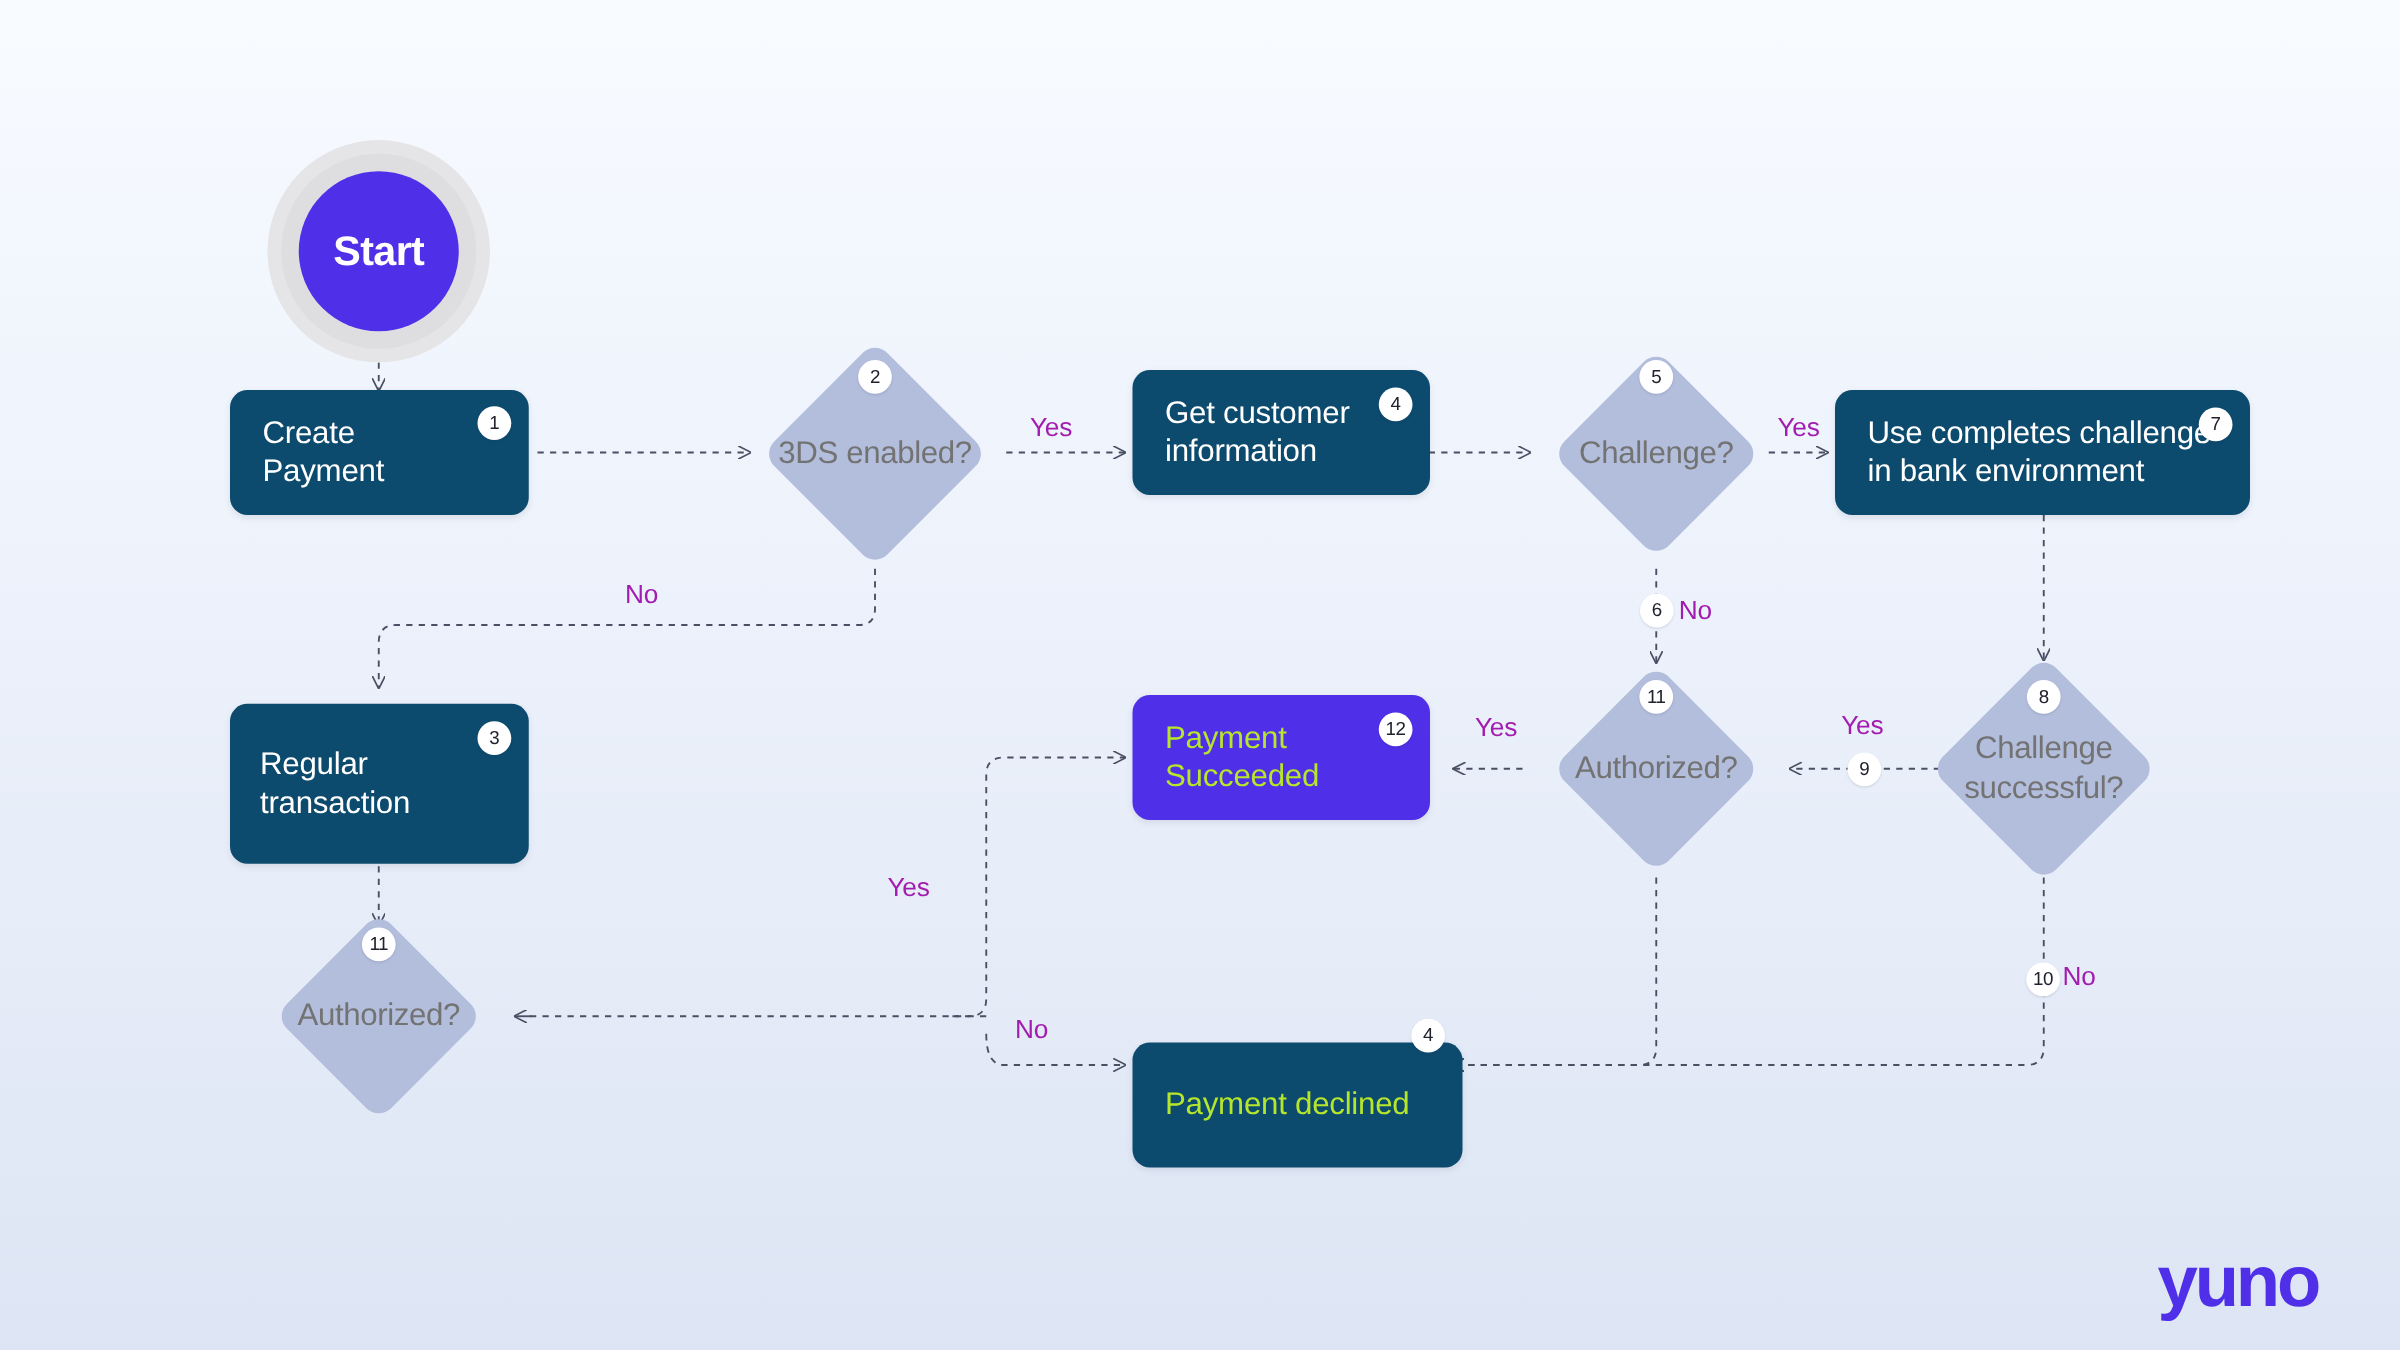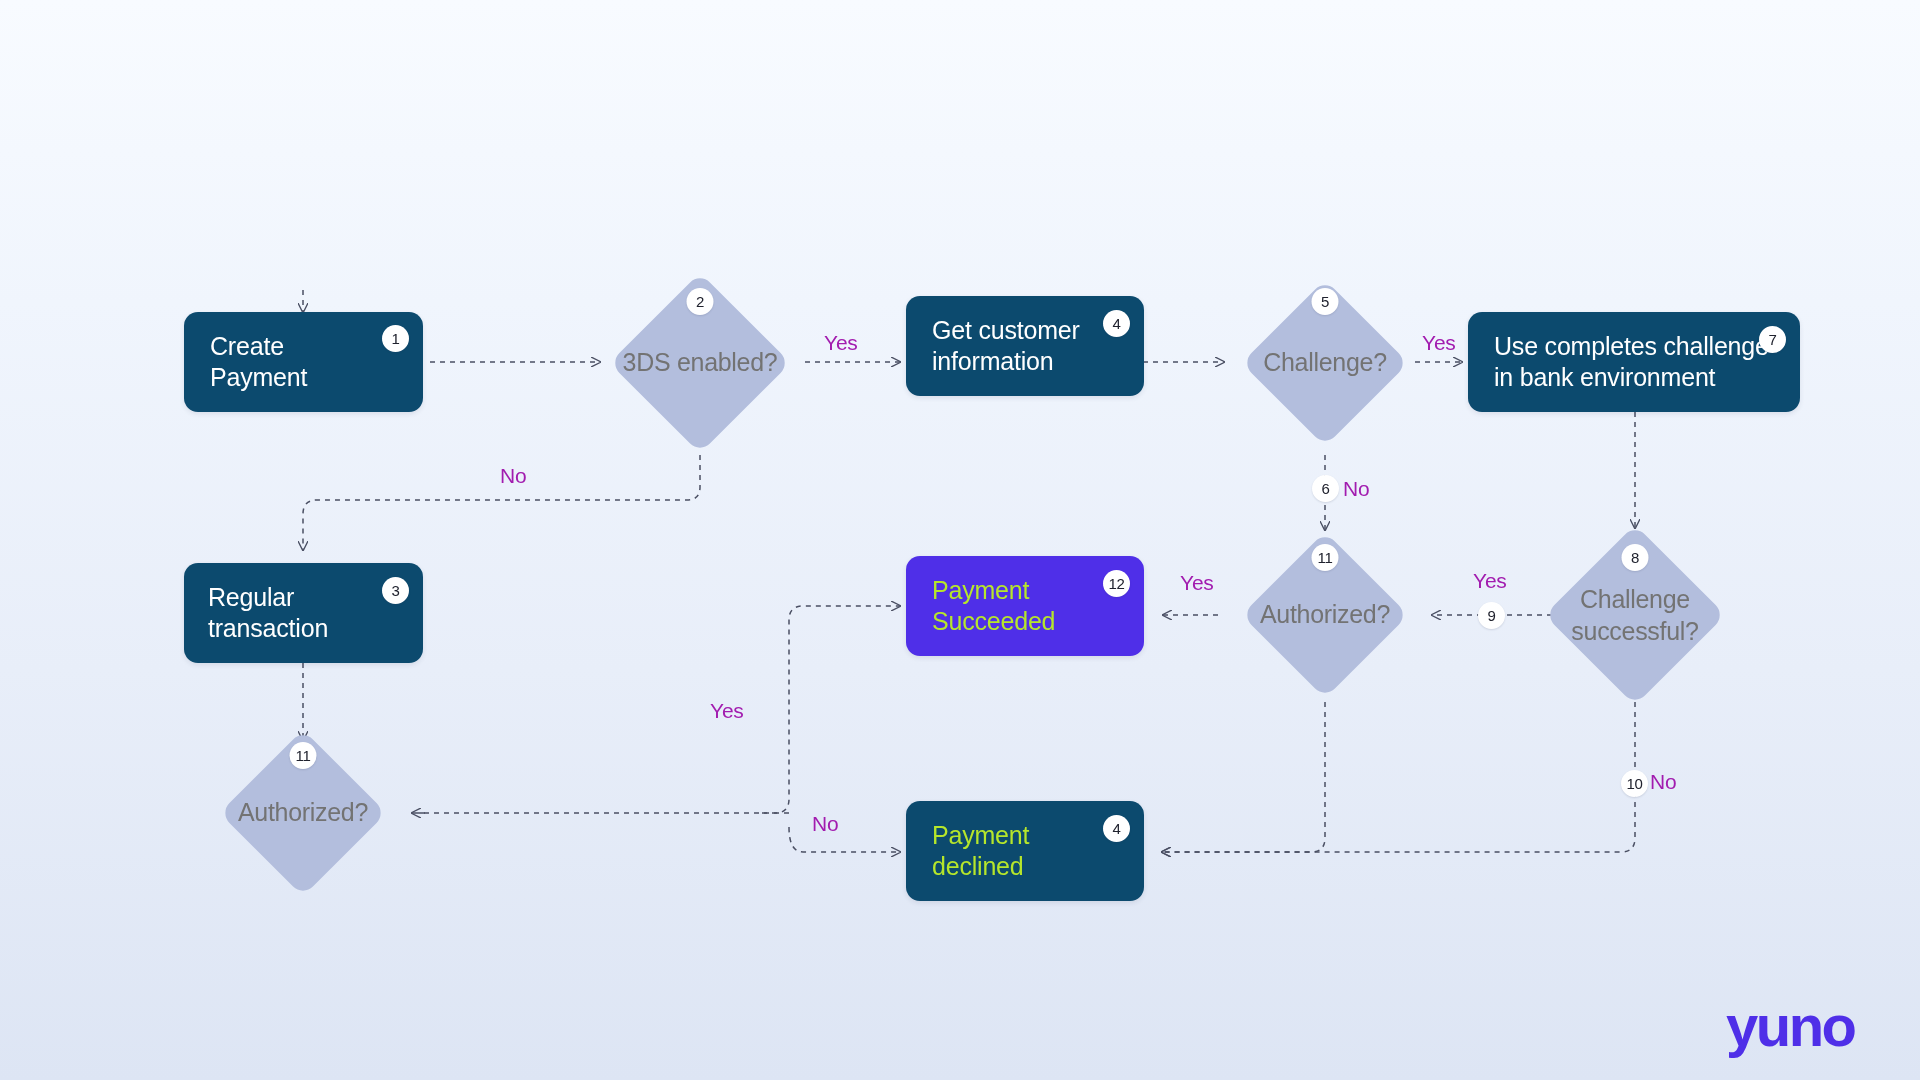--- a/index.html
+++ b/index.html
@@ -153,37 +153,42 @@
     </g>
 
     <g fill="none" stroke="#4a4f63" stroke-width="1.5" stroke-dasharray="5 5">
       <path d="M 789 813 L 420 813"></path>
     </g>
     <g fill="none" stroke="#4a4f63" stroke-width="1.5" marker-end="url(#arw)">
       <path d="M 425 813 L 412 813"></path>
     </g>
   </svg>
 
+  <div class="start-wrap" style="left:214px; top:112px; width:178px; height:178px;">
+    <div class="start-halo"></div>
+    <div class="start-halo2"></div>
+    <div class="start-core">Start</div>
+  </div>
 
   <div class="node" style="left:184px; top:312px;">
     <div class="box dark" style="width:239px; height:100px;">
       <div class="label" style="white-space:pre-line">Create
 Payment</div>
     </div>
     <div class="badge" style="right:-0px; top:-1px; transform:translate(-14px,14px);">1</div>
   </div>
 
   <div class="diamond xwide" style="left:600px; top:280px; width:200px; height:166px;">
     <div class="shape"></div>
     <div class="dlabel">3DS enabled?</div>
     <div class="badge" style="left:50%; top:8px; transform:translateX(-50%);">2</div>
   </div>
 
   <div class="node" style="left:184px; top:563px;">
-    <div class="box dark" style="width:239px; height:100px;padding-left:24px;">
+    <div class="box dark" style="width:239px; height:128px;padding-left:24px;">
       <div class="label" style="white-space:pre-line">Regular
 transaction</div>
     </div>
     <div class="badge" style="right:0; top:0; transform:translate(-14px,14px);">3</div>
   </div>
 
   <div class="node" style="left:906px; top:296px;">
     <div class="box dark" style="width:238px; height:100px;">
       <div class="label" style="white-space:pre-line">Get customer
 information</div>
@@ -226,21 +231,21 @@
 
   <div class="node" style="left:906px; top:556px;">
     <div class="box purple lime" style="width:238px; height:100px;">
       <div class="label" style="white-space:pre-line">Payment
 Succeeded</div>
     </div>
     <div class="badge" style="right:0; top:0; transform:translate(-14px,14px);">12</div>
   </div>
 
   <div class="node" style="left:906px; top:801px;">
-    <div class="box dark lime" style="width:238px; height:100px;">
+    <div class="box dark lime" style="width:264px; height:100px;margin-top:33px;">
       <div class="label" style="white-space:pre-line">Payment declined</div>
     </div>
     <div class="badge" style="right:0; top:0; transform:translate(-14px,14px);">4</div>
   </div>
 
   <div class="elabel" style="left:824px; top:331px;">Yes</div>
 
   <div class="elabel" style="left:500px; top:464px;">No</div>
 
   <div class="elabel" style="left:1422px; top:331px;">Yes</div>

